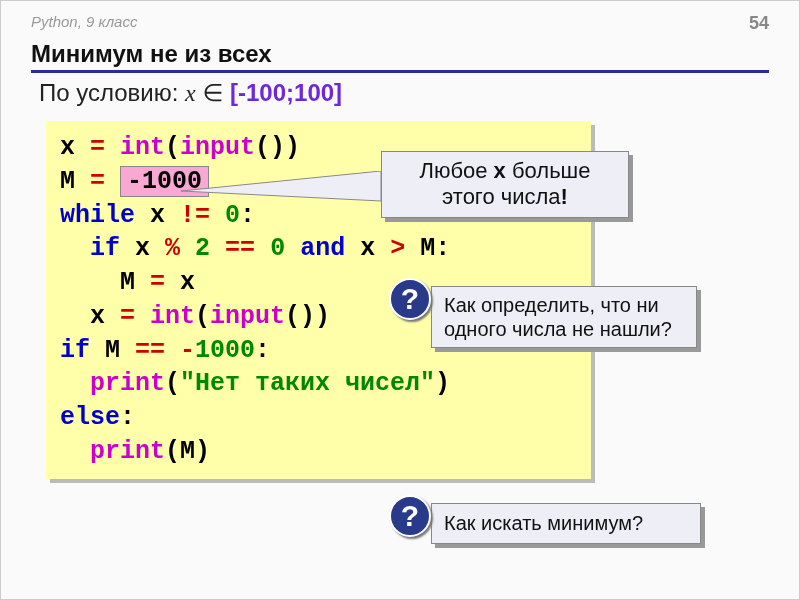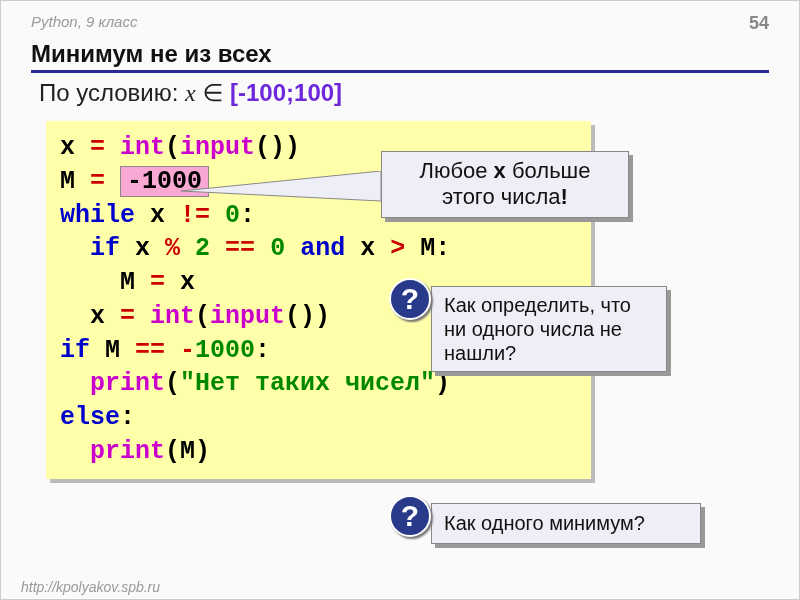--- a/index.html
+++ b/index.html
@@ -64,21 +64,21 @@
     position: absolute;
     background: #eeeef6;
     border: 1px solid #888;
     box-shadow: 4px 4px 0 #999;
     font-size: 22px; color: #111;
     padding: 6px 12px;
     text-align: center;
   }
   .callout .b { font-weight: bold; }
   #co1 { left: 380px; top: 150px; width: 248px; line-height: 1.2; }
-  #co2 { left: 430px; top: 285px; width: 236px; font-size: 20px; text-align: left; line-height: 1.2; }
+  #co2 { left: 430px; top: 285px; width: 266px; font-size: 20px; text-align: left; line-height: 1.2; }
   #co3 { left: 430px; top: 502px; width: 270px; font-size: 20px; text-align: left; padding: 8px 12px; }
   .qmark {
     position: absolute;
     width: 42px; height: 42px;
     background: #2a3a8a; color: #fff;
     border-radius: 50%;
     border: 2px solid #fff;
     font-size: 30px; font-weight: bold;
     display: flex; align-items: center; justify-content: center;
     box-shadow: 2px 2px 2px #777;
@@ -132,21 +132,20 @@
 </div>
 
 <div id="co2" class="callout">
   <span>Как определить, что ни одного числа не нашли?</span>
 </div>
 <div id="q2" class="qmark">
     <span>?</span>
   </div>
 
 <div id="co3" class="callout">
-  <span>Как одного минимум?</span>
+  <span>Как искать минимум?</span>
 </div>
 <div id="q3" class="qmark">
     <span>?</span>
   </div>
 
 <div class="ftr">
-  <span>http://kpolyakov.spb.ru</span>
 </div>
 
 </body></html>

